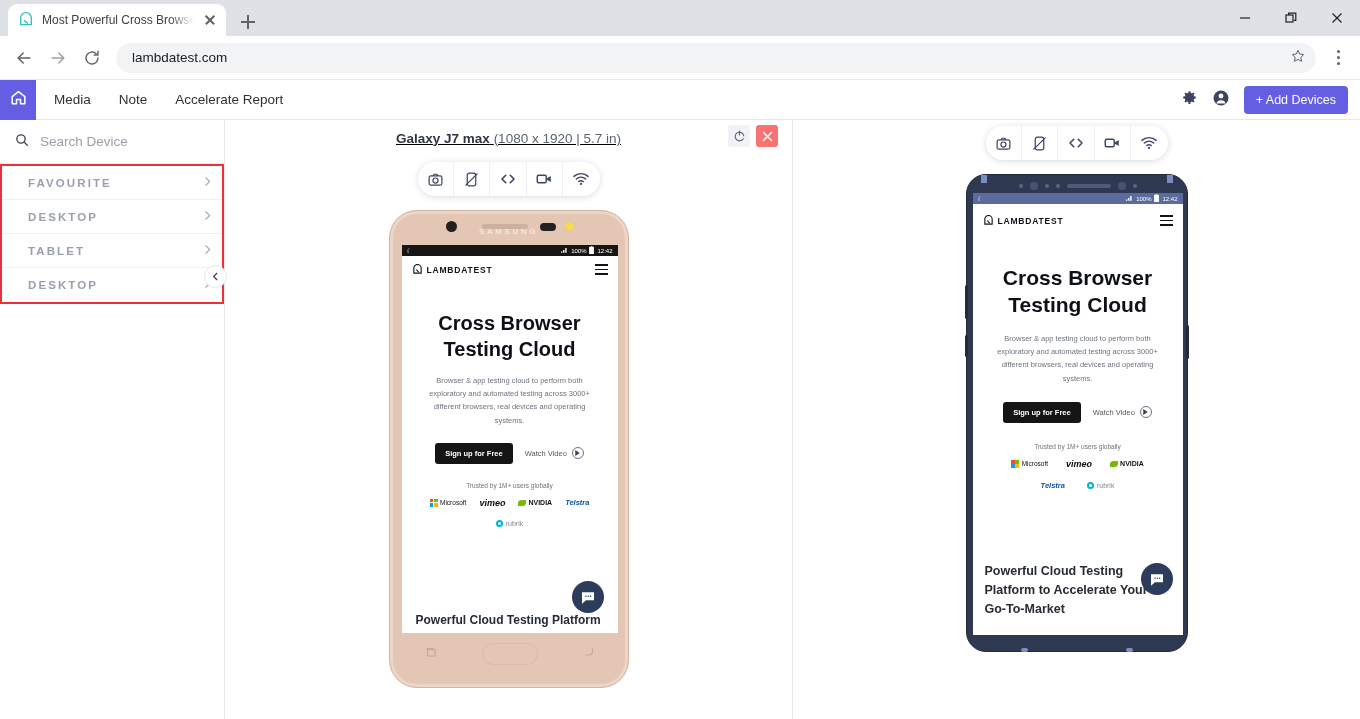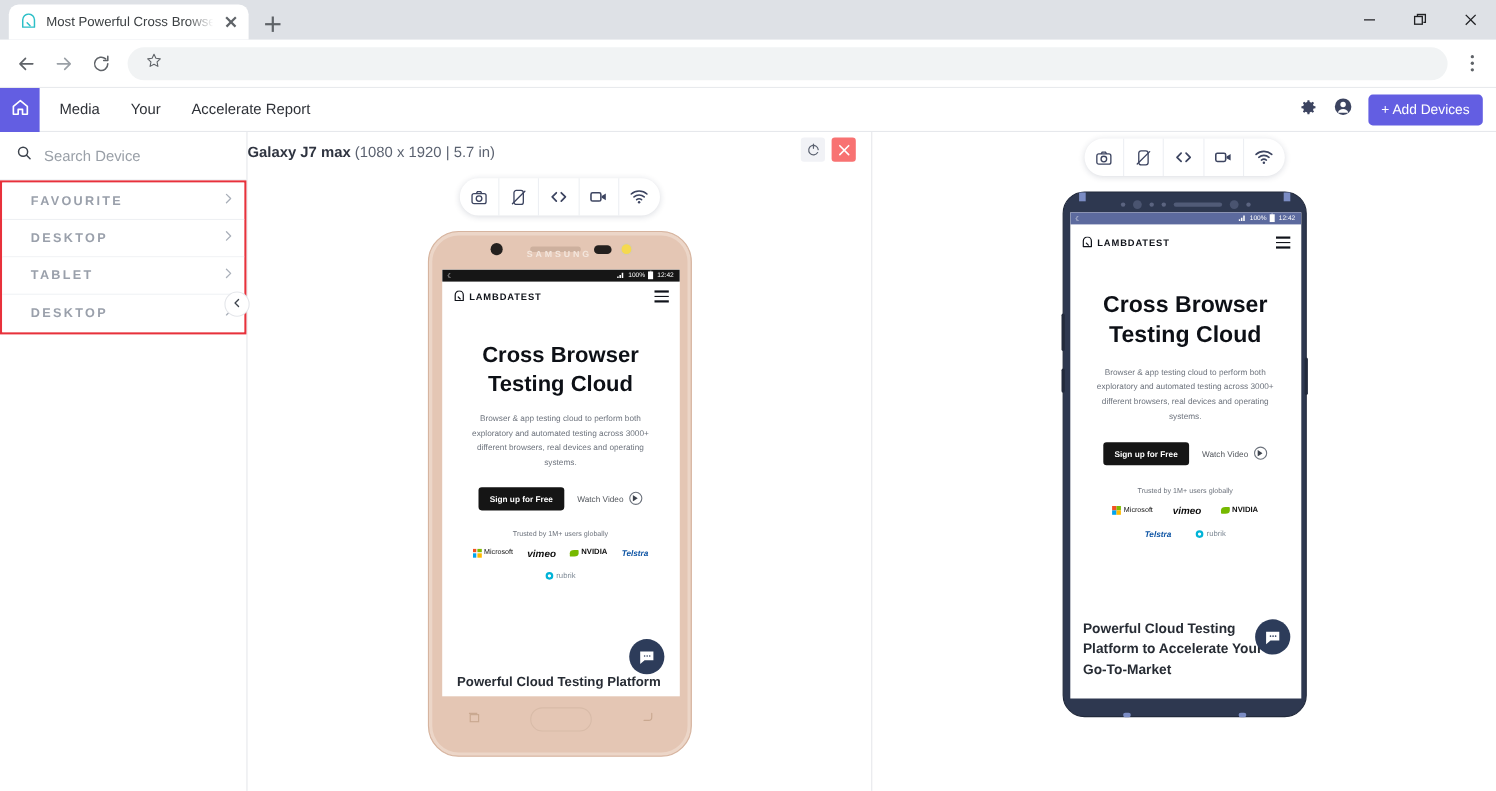--- a/index.html
+++ b/index.html
@@ -100,21 +100,21 @@
   }
   .collapse {
     position: absolute; left: 204px; top: 145px; width: 23px; height: 23px;
     border-radius: 50%; background: #fff; border: 1px solid #e4e6ea;
     display: flex; align-items: center; justify-content: center; z-index: 5;
   }
 
   .devices { flex: 1; display: flex; }
   .devpanel { flex: 1; display: flex; flex-direction: column; position: relative; }
   .devpanel + .devpanel { border-left: 1px solid #e6e8ec; }
-  .devhead { height: 36px; display: flex; align-items: center; justify-content: flex-start; position: relative; }
+  .devhead { height: 36px; display: flex; align-items: center; justify-content: center; position: relative; text-decoration: underline; }
   .devtitle { font-size: 13.5px; color: #5b6270; }
   .devtitle b { color: #2f3440; font-weight: bold; }
   .devhead-actions { position: absolute; right: 14px; top: 5px; display: flex; gap: 6px; }
   .hbtn { width: 22px; height: 22px; border-radius: 3px; display: flex; align-items: center; justify-content: center; }
   .hbtn.refresh { background: #f1f2f6; }
   .hbtn.close { background: #f87272; }
 
   .devtools {
     margin: 6px auto 0; background: #fff; border-radius: 18px;
     box-shadow: 0 1px 6px rgba(30,40,70,.17);
@@ -243,20 +243,21 @@
         <path d="M5 12h14M13 6l6 6-6 6" fill="none" stroke="#9aa0a6" stroke-width="1.8" stroke-linecap="round" stroke-linejoin="round"></path>
       </svg>
   </div>
   <div class="navbtn">
     <svg width="18" height="18" viewBox="0 0 24 24">
         <path d="M20 12a8 8 0 1 1-2.6-5.9" fill="none" stroke="#5f6368" stroke-width="1.9" stroke-linecap="round"></path>
         <path d="M20 3v5h-5" fill="none" stroke="#5f6368" stroke-width="1.9" stroke-linecap="round" stroke-linejoin="round"></path>
       </svg>
   </div>
   <div class="urlbox">
+    <span class="urltext">lambdatest.com</span>
     <span>
       <svg width="16" height="16" viewBox="0 0 24 24">
           <path d="M12 3.5l2.6 5.5 6 .8-4.4 4.2 1.1 6-5.3-2.9-5.3 2.9 1.1-6L3.4 9.8l6-.8z" fill="none" stroke="#5f6368" stroke-width="1.5" stroke-linejoin="round"></path>
         </svg>
     </span>
   </div>
   <div class="menu-dots">
       <i></i>
       <i></i>
       <i></i>
@@ -266,21 +267,21 @@
 <div class="appbar">
   <div class="homebtn">
     <span>
       <svg width="19" height="19" viewBox="0 0 24 24">
           <path d="M4 11l8-6.5 8 6.5v9h-5.5v-5.5h-5V20H4z" fill="none" stroke="#fff" stroke-width="1.9" stroke-linejoin="round"></path>
         </svg>
     </span>
   </div>
   <nav class="appnav">
     <a href="#">Media</a>
-    <a href="#">Your</a>
+    <a href="#">Note</a>
     <a href="#">Accelerate Report</a>
   </nav>
   <div class="appbar-right">
     <span>
       <svg width="17" height="17" viewBox="0 0 24 24" fill="#3c4460">
           <path d="M12 8.4A3.6 3.6 0 1 0 12 15.6 3.6 3.6 0 0 0 12 8.4zm9 4.8v-2.4l-2.4-.4a6.9 6.9 0 0 0-.8-1.9l1.4-2-1.7-1.7-2 1.4a6.9 6.9 0 0 0-1.9-.8L13.2 3h-2.4l-.4 2.4a6.9 6.9 0 0 0-1.9.8l-2-1.4L4.8 6.5l1.4 2a6.9 6.9 0 0 0-.8 1.9L3 10.8v2.4l2.4.4c.17.67.45 1.3.8 1.9l-1.4 2 1.7 1.7 2-1.4c.6.36 1.23.63 1.9.8l.4 2.4h2.4l.4-2.4c.67-.17 1.3-.44 1.9-.8l2 1.4 1.7-1.7-1.4-2c.36-.6.63-1.23.8-1.9z"></path>
         </svg>
     </span>
     <span>
       <svg width="18" height="18" viewBox="0 0 24 24" fill="#3c4460">

